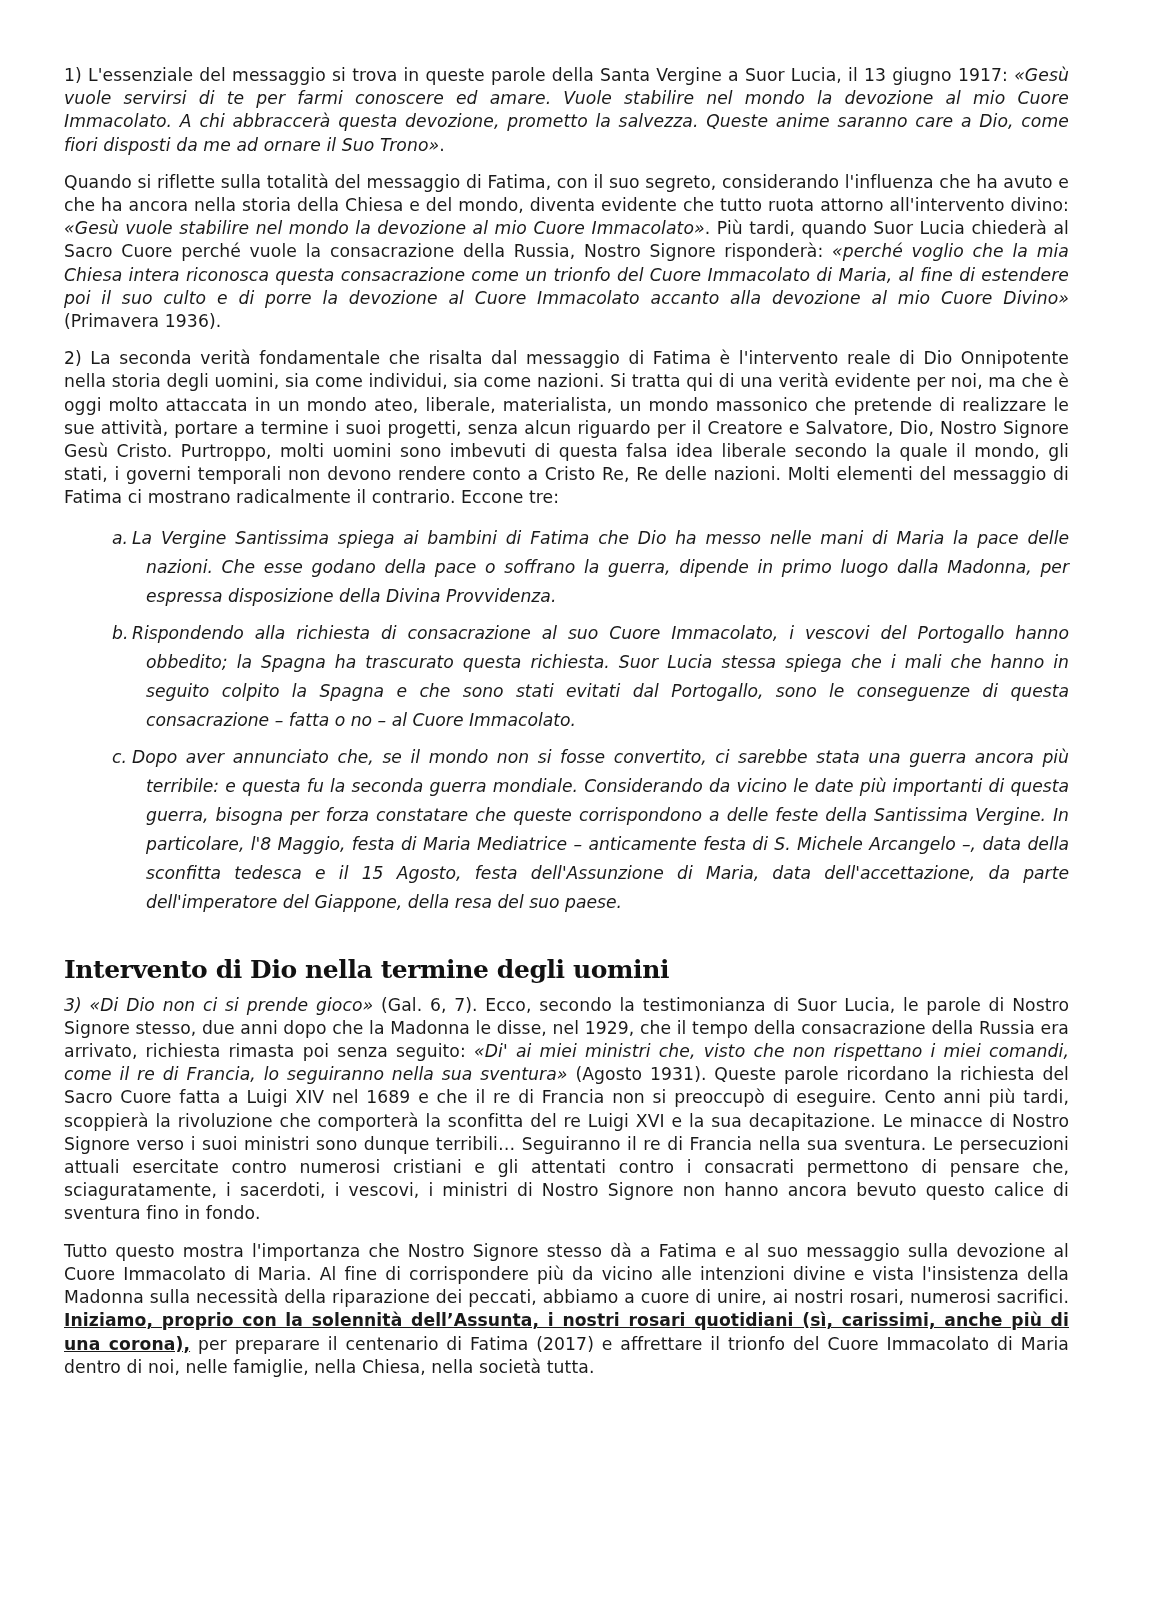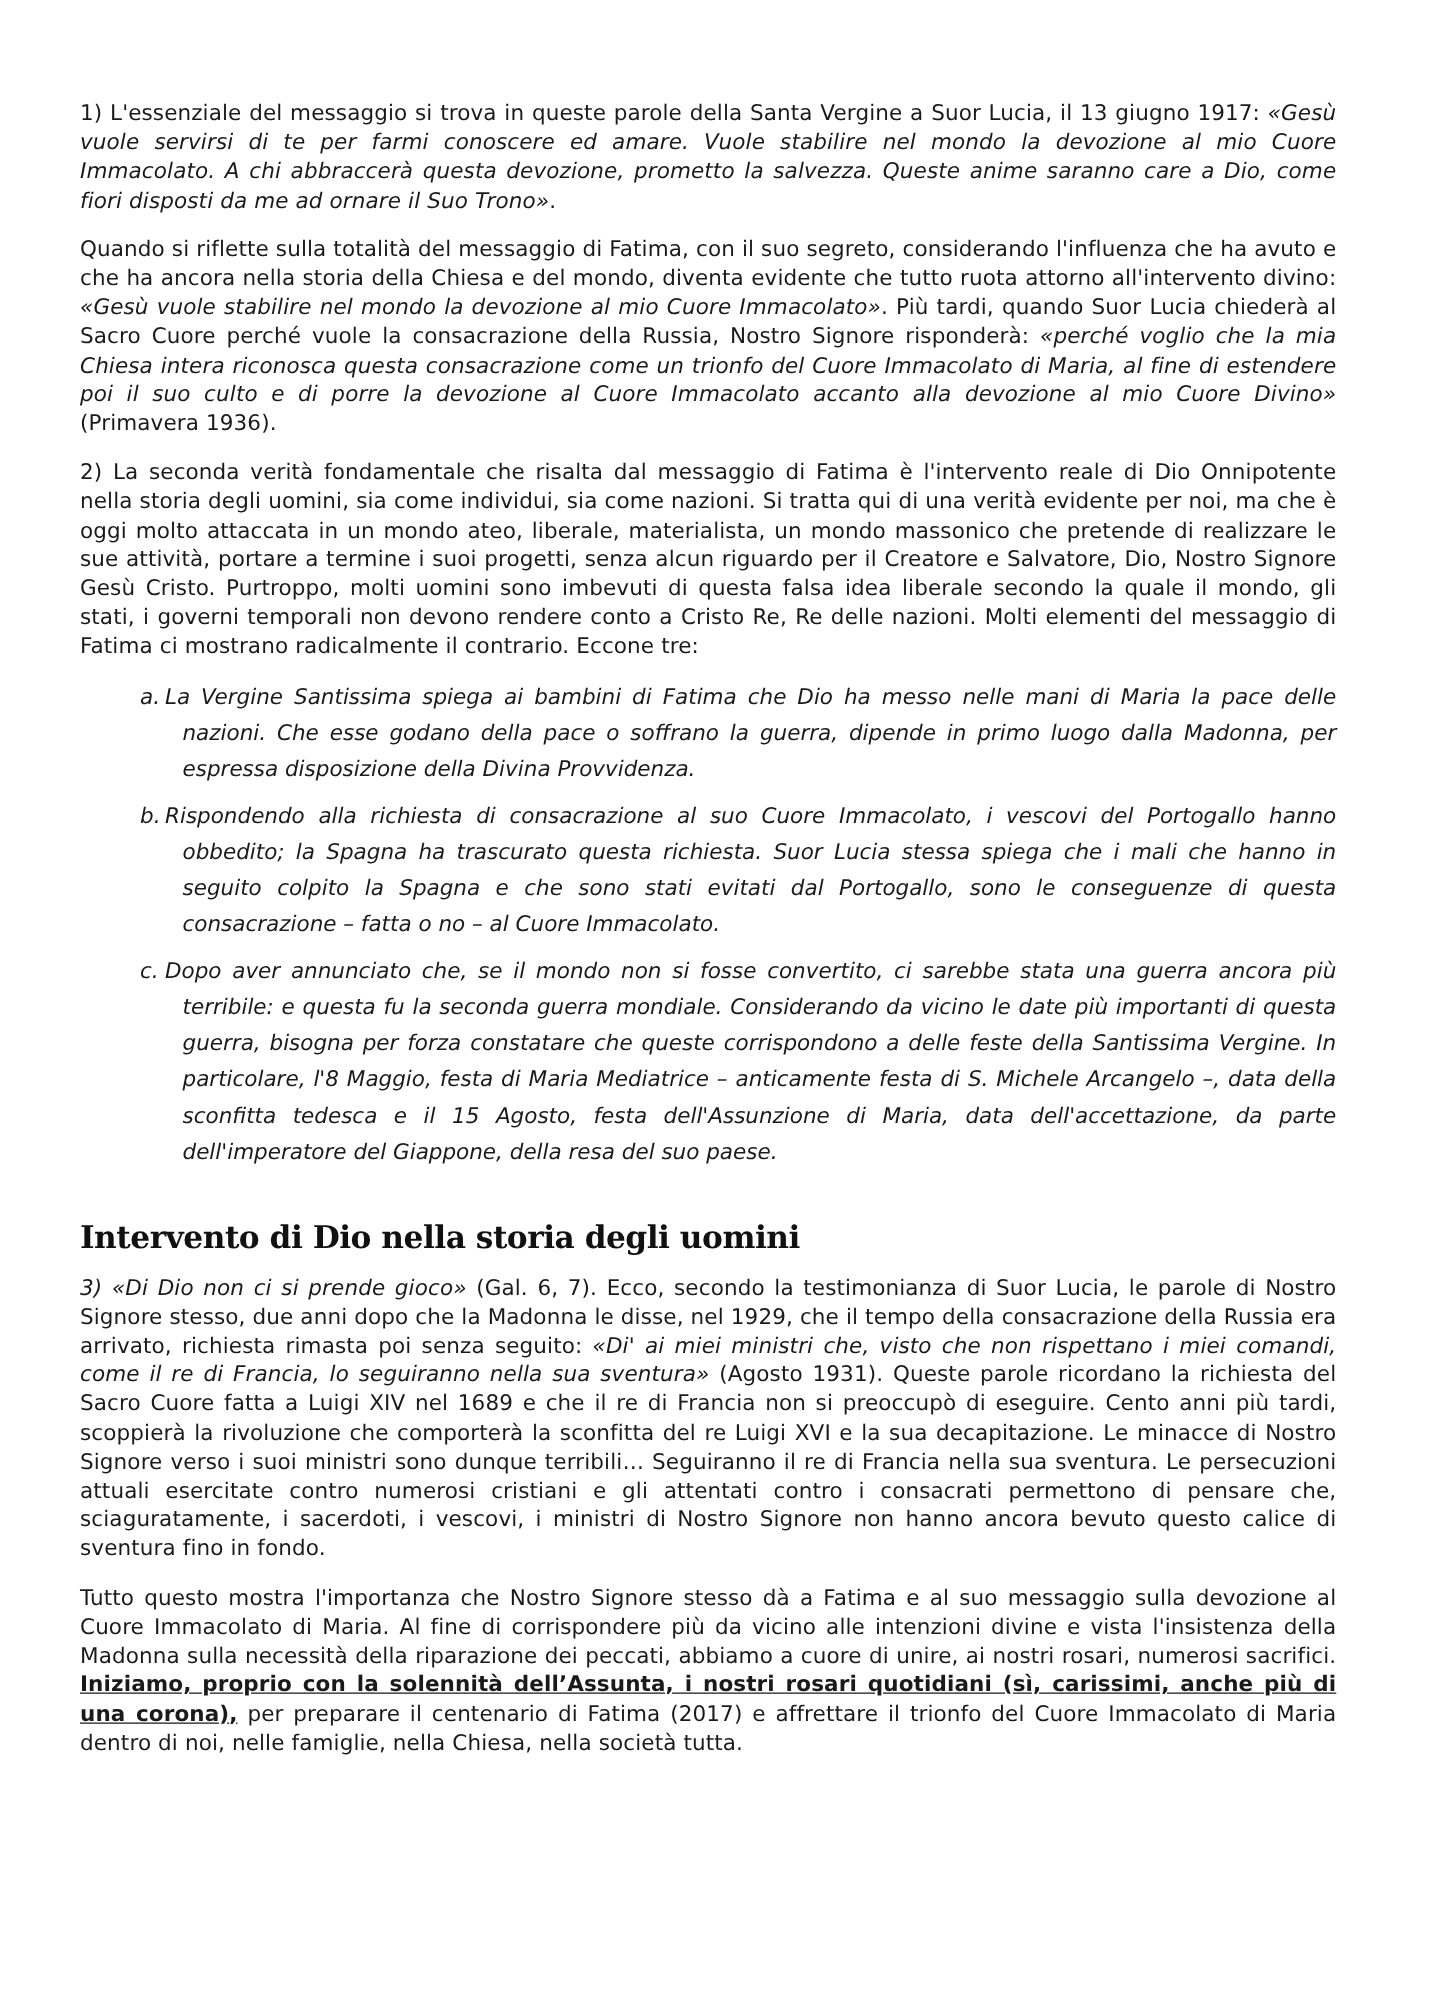--- a/index.html
+++ b/index.html
@@ -13,21 +13,21 @@
       overflow: hidden;
       color: #1a1a1a;
       font-family: "DejaVu Sans", sans-serif;
     }
     .page {
       position: relative;
       padding: 64px 92px 0 64px;
       width: 1005px;
     }
     p.body {
-      margin: 16px 0 14px 0;
+      margin: 0 0 14px 0;
       font-size: 17.2px;
       line-height: 23.2px;
       text-align: justify;
       letter-spacing: 0.1px;
     }
     p.body em {
       font-style: italic;
     }
     ol.items {
       list-style: none;
@@ -72,19 +72,19 @@
   <p class="body"><span>Quando si riflette sulla totalità del messaggio di Fatima, con il suo segreto, considerando l'influenza che ha avuto e che ha ancora nella storia della Chiesa e del mondo, diventa evidente che tutto ruota attorno all'intervento divino: </span><em>«Gesù vuole stabilire nel mondo la devozione al mio Cuore Immacolato»</em><span>. Più tardi, quando Suor Lucia chiederà al Sacro Cuore perché vuole la consacrazione della Russia, Nostro Signore risponderà: </span><em>«perché voglio che la mia Chiesa intera riconosca questa consacrazione come un trionfo del Cuore Immacolato di Maria, al fine di estendere poi il suo culto e di porre la devozione al Cuore Immacolato accanto alla devozione al mio Cuore Divino»</em><span> (Primavera 1936).</span></p>
 
   <p class="body">2) La seconda verità fondamentale che risalta dal messaggio di Fatima è l'intervento reale di Dio Onnipotente nella storia degli uomini, sia come individui, sia come nazioni. Si tratta qui di una verità evidente per noi, ma che è oggi molto attaccata in un mondo ateo, liberale, materialista, un mondo massonico che pretende di realizzare le sue attività, portare a termine i suoi progetti, senza alcun riguardo per il Creatore e Salvatore, Dio, Nostro Signore Gesù Cristo. Purtroppo, molti uomini sono imbevuti di questa falsa idea liberale secondo la quale il mondo, gli stati, i governi temporali non devono rendere conto a Cristo Re, Re delle nazioni. Molti elementi del messaggio di Fatima ci mostrano radicalmente il contrario. Eccone tre:</p>
 
   <ol class="items">
     <li><span class="marker">a.</span><span>La Vergine Santissima spiega ai bambini di Fatima che Dio ha messo nelle mani di Maria la pace delle nazioni. Che esse godano della pace o soffrano la guerra, dipende in primo luogo dalla Madonna, per espressa disposizione della Divina Provvidenza.</span></li>
     <li><span class="marker">b.</span><span>Rispondendo alla richiesta di consacrazione al suo Cuore Immacolato, i vescovi del Portogallo hanno obbedito; la Spagna ha trascurato questa richiesta. Suor Lucia stessa spiega che i mali che hanno in seguito colpito la Spagna e che sono stati evitati dal Portogallo, sono le conseguenze di questa consacrazione – fatta o no – al Cuore Immacolato.</span></li>
     <li><span class="marker">c.</span><span>Dopo aver annunciato che, se il mondo non si fosse convertito, ci sarebbe stata una guerra ancora più terribile: e questa fu la seconda guerra mondiale. Considerando da vicino le date più importanti di questa guerra, bisogna per forza constatare che queste corrispondono a delle feste della Santissima Vergine. In particolare, l'8 Maggio, festa di Maria Mediatrice – anticamente festa di S. Michele Arcangelo –, data della sconfitta tedesca e il 15 Agosto, festa dell'Assunzione di Maria, data dell'accettazione, da parte dell'imperatore del Giappone, della resa del suo paese.</span></li>
   </ol>
 
-  <h2 class="section">Intervento di Dio nella storia degli uomini</h2>
+  <h2 class="section">Intervento di Dio nella termine degli uomini</h2>
 
   <p class="body"><em>3) «Di Dio non ci si prende gioco»</em><span> (Gal. 6, 7). Ecco, secondo la testimonianza di Suor Lucia, le parole di Nostro Signore stesso, due anni dopo che la Madonna le disse, nel 1929, che il tempo della consacrazione della Russia era arrivato, richiesta rimasta poi senza seguito: </span><em>«Di' ai miei ministri che, visto che non rispettano i miei comandi, come il re di Francia, lo seguiranno nella sua sventura»</em><span> (Agosto 1931). Queste parole ricordano la richiesta del Sacro Cuore fatta a Luigi XIV nel 1689 e che il re di Francia non si preoccupò di eseguire. Cento anni più tardi, scoppierà la rivoluzione che comporterà la sconfitta del re Luigi XVI e la sua decapitazione. Le minacce di Nostro Signore verso i suoi ministri sono dunque terribili… Seguiranno il re di Francia nella sua sventura. Le persecuzioni attuali esercitate contro numerosi cristiani e gli attentati contro i consacrati permettono di pensare che, sciaguratamente, i sacerdoti, i vescovi, i ministri di Nostro Signore non hanno ancora bevuto questo calice di sventura fino in fondo.</span></p>
 
   <p class="body"><span>Tutto questo mostra l'importanza che Nostro Signore stesso dà a Fatima e al suo messaggio sulla devozione al Cuore Immacolato di Maria. Al fine di corrispondere più da vicino alle intenzioni divine e vista l'insistenza della Madonna sulla necessità della riparazione dei peccati, abbiamo a cuore di unire, ai nostri rosari, numerosi sacrifici. </span><span class="emph">Iniziamo, proprio con la solennità dell’Assunta, i nostri rosari quotidiani (sì, carissimi, anche più di una corona),</span><span> per preparare il centenario di Fatima (2017) e affrettare il trionfo del Cuore Immacolato di Maria dentro di noi, nelle famiglie, nella Chiesa, nella società tutta.</span></p>
 
 </div>
 
 </body></html>

